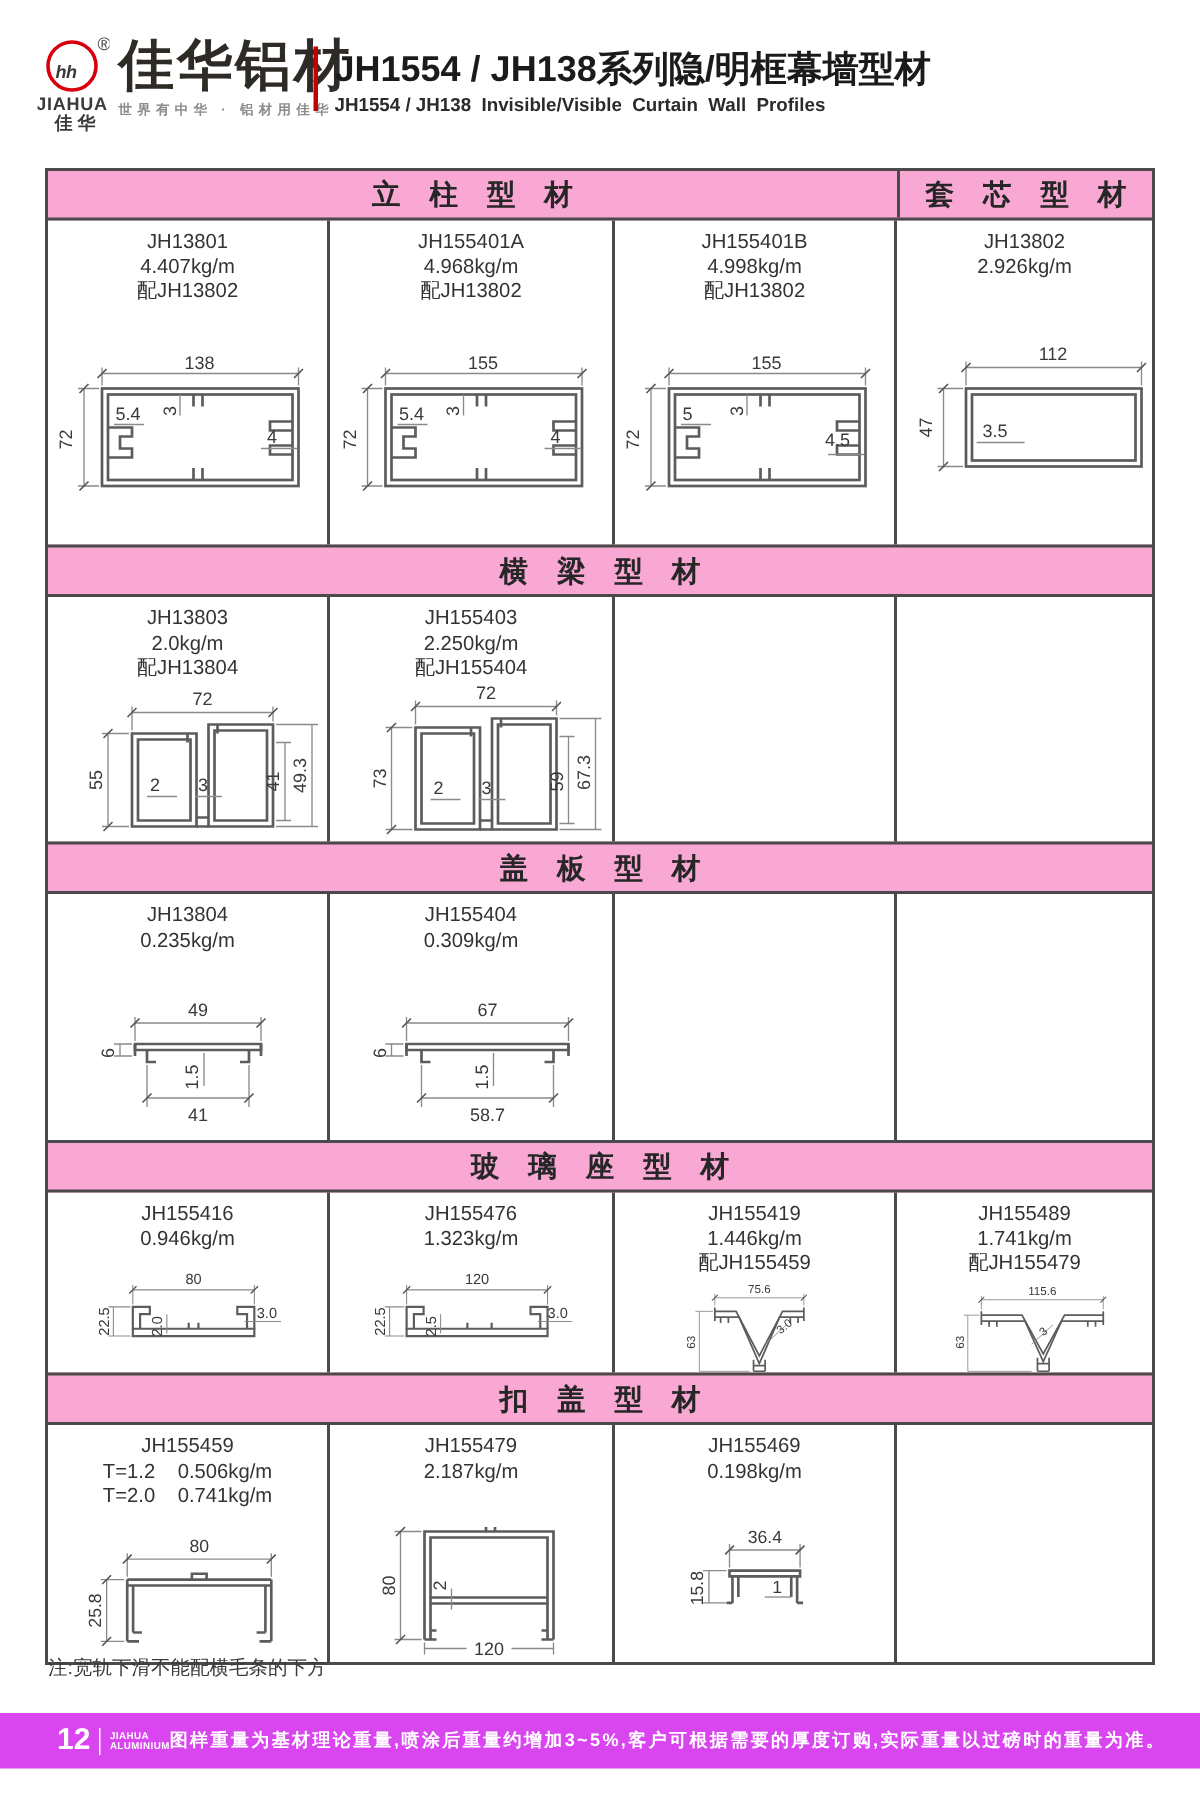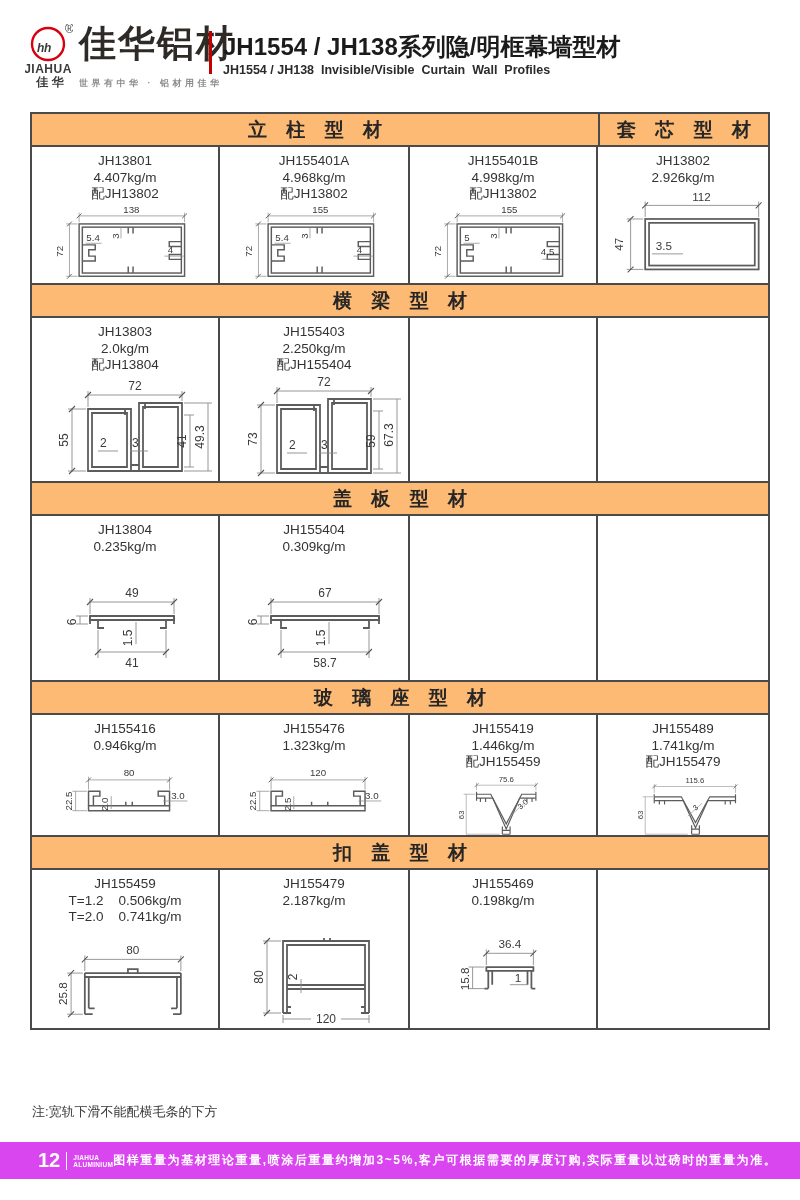--- a/index.html
+++ b/index.html
@@ -2,39 +2,39 @@
 <html><head>
 <meta charset="utf-8">
 <style>
   html,body{margin:0;padding:0;}
   .page{position:relative;width:800px;height:1200px;background:#fff;overflow:hidden;
         font-family:"Liberation Sans","DejaVu Sans",sans-serif;}
   
   .logo-wrap{position:absolute;left:25px;top:24px;display:flex;align-items:flex-start;}
   .brand-block{margin-left:6px;}
   .brand{font-size:37px;font-weight:900;color:#2e2a26;letter-spacing:2px;line-height:40px;text-align:right;}
-  .slogan{margin-top:13px;font-size:9px;color:#8c8c8c;letter-spacing:3.5px;font-weight:700;}
+  .slogan{margin-top:3px;font-size:9px;color:#8c8c8c;letter-spacing:3.5px;font-weight:700;}
   .red-line{position:absolute;left:209px;top:31px;width:3px;height:43px;background:#c40000;}
   .title-block{position:absolute;left:223px;top:32px;}
   .doc-title{font-size:24px;font-weight:700;color:#1b1b1b;line-height:30px;}
   .doc-subtitle{font-size:12.5px;font-weight:700;color:#2b2b2b;line-height:17px;white-space:pre;}
   
   .tbl{position:absolute;left:30px;top:112px;width:740px;border:2px solid #4a4a4a;box-sizing:border-box;background:#fff;}
-  .band{background:#fdba74;height:31px;display:grid;border-bottom:2px solid #4a4a4a;}
+  .band{background:#f9a8d4;height:31px;display:grid;border-bottom:2px solid #4a4a4a;}
   .band.mid{border-top:2px solid #4a4a4a;text-align:right;}
   .band.split{grid-template-columns:568px 168px;}
   .band.single{grid-template-columns:1fr;}
   .bandcell{display:flex;align-items:center;justify-content:center;font-size:19px;font-weight:700;
             letter-spacing:7px;padding-left:7px;color:#262626;box-sizing:border-box;}
   .band.split .bandcell:first-child{border-right:2px solid #4a4a4a;}
   .body{display:grid;grid-template-columns:188px 190px 188px 170px;}
   .cell{border-right:2px solid #4a4a4a;box-sizing:border-box;display:flex;flex-direction:column;
         align-items:center;padding-top:6px;overflow:hidden;}
   .cell:last-child{border-right:none;align-items:center;}
-  .h1{height:136px}.h2{height:163px}.h3{height:164px}.h4{height:120px}.h5{height:158px}
+  .h1{height:216px}.h2{height:163px}.h3{height:164px}.h4{height:120px}.h5{height:158px}
   .lbl{text-align:center;font-size:13.5px;line-height:16.5px;color:#333;}
   .lbl .pre{white-space:pre;}
   .cell svg{margin:auto;display:block;}
   
   .p{fill:none;stroke:#5c5c5c;stroke-width:1.8;}
   .d{fill:none;stroke:#8a8a8a;stroke-width:0.9;}
   .k{fill:none;stroke:#555;stroke-width:1.1;}
   svg text{font-family:"Liberation Sans","DejaVu Sans",sans-serif;font-size:12px;fill:#3a3a3a;}
   
   .note{position:absolute;left:32px;top:1103px;font-size:13px;color:#3a3a3a;}

